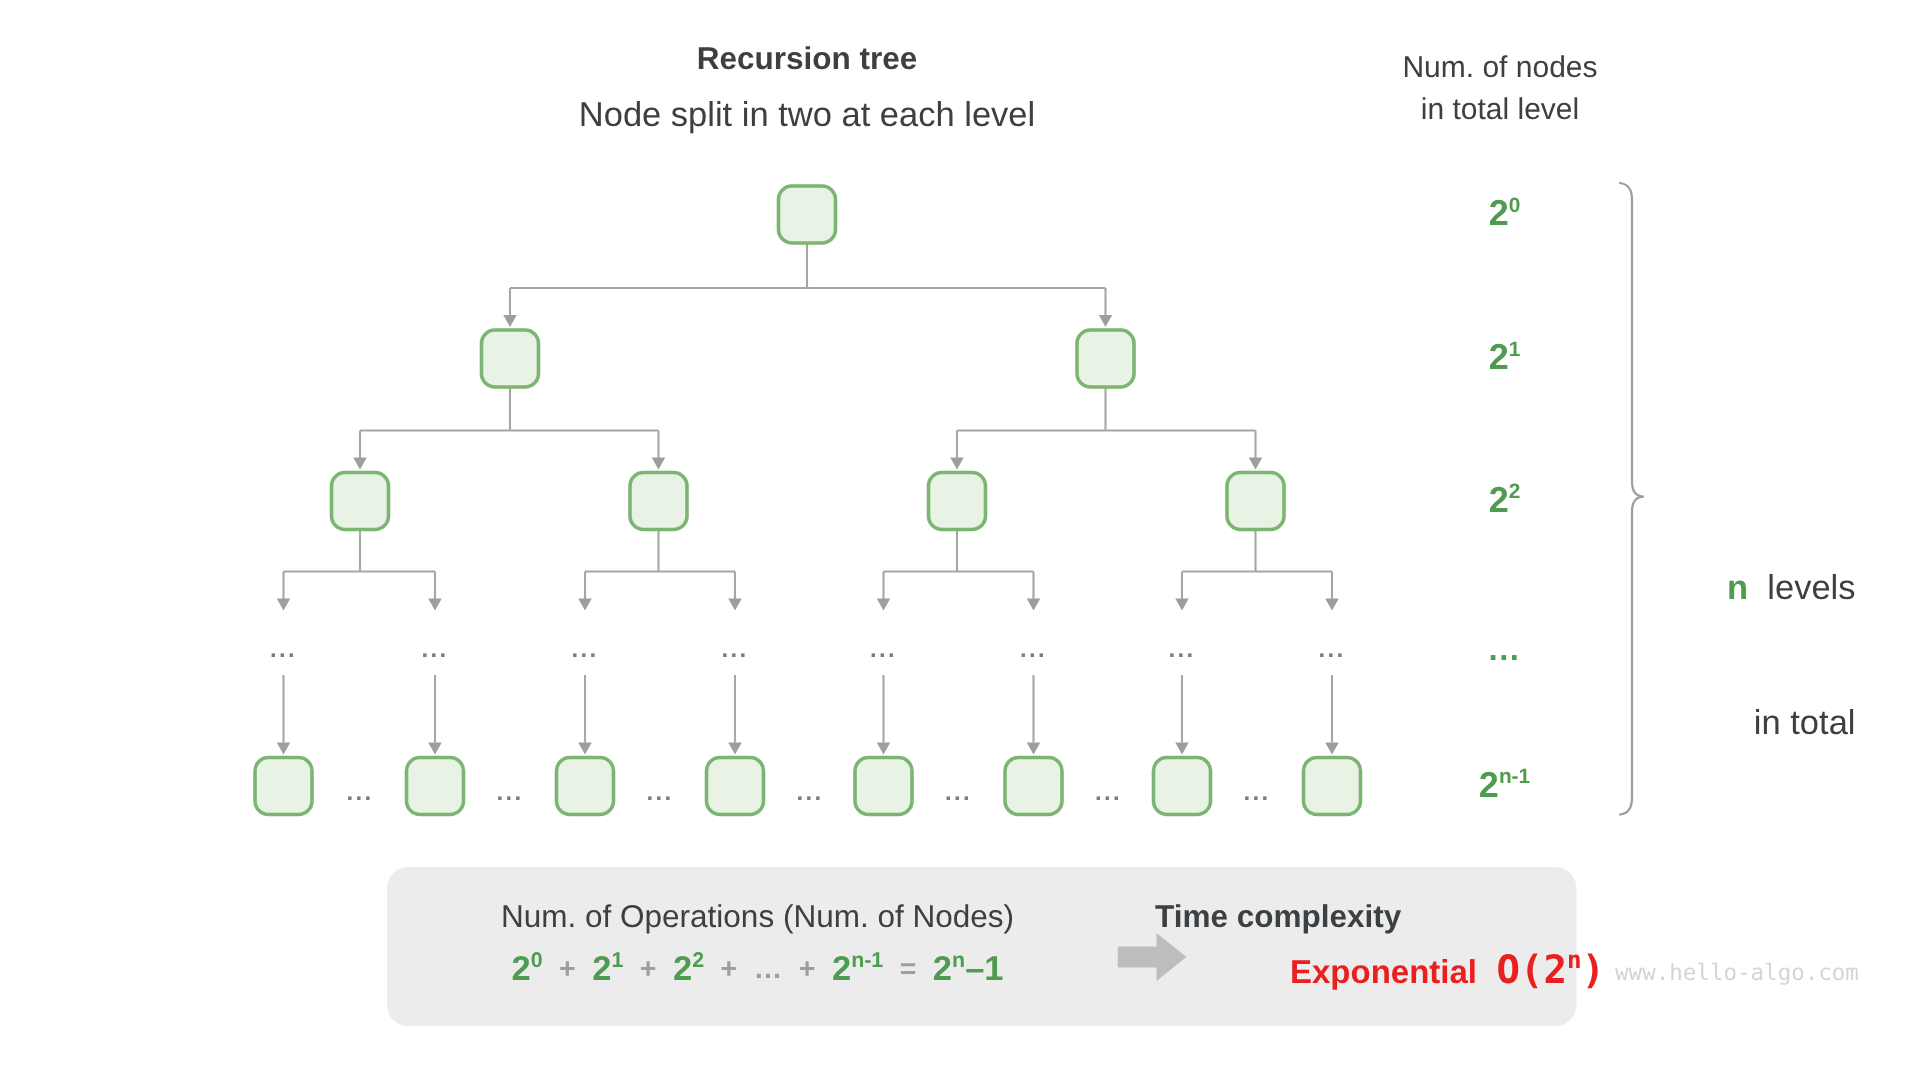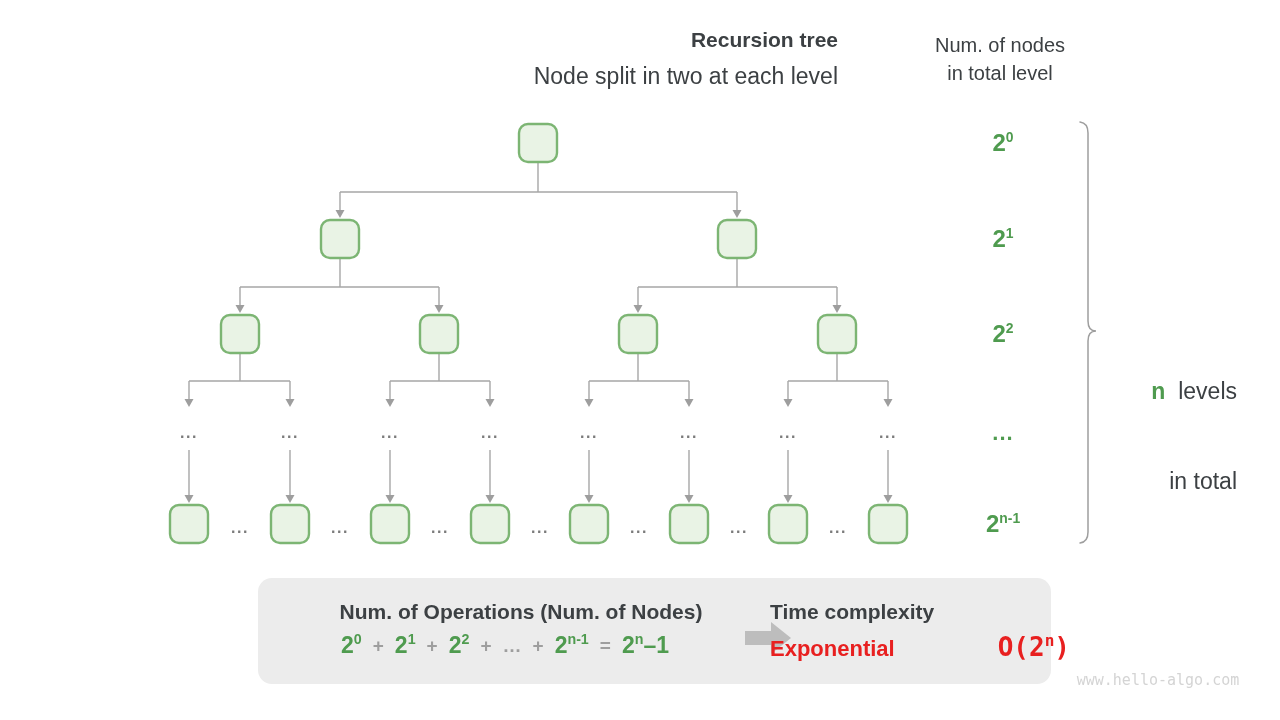--- a/index.html
+++ b/index.html
@@ -6,58 +6,58 @@
     --green:#4f9b4f; --red:#e82020; --dark:#3c4043;
     --node_fill:#e9f3e5; --node_border:#7cb573; --line_gray:#a6a6a6;
     --ellipsis_gray:#7b7b7b; --symbol_gray:#9e9e9e; --box_bg:#ececec;
     --arrow_gray:#bdbdbd; --brace_gray:#9e9e9e; --watermark_gray:#d4d4d4;
   }
   html,body{margin:0;padding:0;}
   body{width:1280px;height:720px;background:#ffffff;overflow:hidden;
        font-family:"Liberation Sans",sans-serif;color:var(--dark);position:relative;}
   .abs{position:absolute;}
   
-  .titles{left:238px;top:28px;width:600px;text-align:right;}
+  .titles{left:238px;top:28px;width:600px;text-align:center;}
   .main-title{font-size:21px;font-weight:bold;}
   .subtitle{font-size:23px;margin-top:11px;}
   .right-header{left:900px;top:31px;width:200px;text-align:center;
                 font-weight:normal;font-size:20px;line-height:28px;}
   
   #tree-svg{left:0;top:0;}
   
   #level-labels{left:958px;top:0;width:90px;text-align:center;}
   .lvl{position:absolute;left:0;right:0;height:28px;line-height:28px;
        color:var(--green);font-weight:bold;font-size:24px;}
   .lvl sup{font-size:0.58em;line-height:0;}
   .lvl.dots{font-size:22px;letter-spacing:1px;}
   
   .brace-label{left:1103px;top:316px;width:134px;text-align:right;
                font-size:23px;line-height:30px;color:var(--dark);white-space:pre;}
   .brace-label .n-green{color:var(--green);font-weight:bold;}
   
   .summary-box{left:258px;top:578px;width:793px;height:106px;
                background:var(--box_bg);border-radius:14px;}
-  .ops-heading{position:absolute;left:16px;top:22px;width:494px;text-align:center;
-               font-size:21px;font-weight:bold;color:var(--dark);}
+  .ops-heading{position:absolute;left:0;top:22px;width:494px;text-align:center;
+               font-size:21px;font-weight:normal;color:var(--dark);}
   #formula{position:absolute;left:0;top:54px;width:494px;display:flex;
            justify-content:center;align-items:baseline;gap:11px;
            font-size:23px;font-weight:bold;}
   .tok sup{font-size:0.62em;line-height:0;}
   .tok-g{color:var(--green);}
   .tok-y{color:var(--symbol_gray);font-size:19px;position:relative;top:-1px;}
   .block-arrow{left:487px;top:42px;width:47px;height:36px;position:absolute;}
   .time-heading{position:absolute;left:512px;top:22px;width:300px;text-align:left;
                 font-size:21px;font-weight:bold;color:var(--dark);}
   .complexity{position:absolute;left:512px;top:54px;width:300px;display:flex;
-              justify-content:space-between;align-items:baseline;gap:13px;
+              justify-content:flex-end;align-items:baseline;gap:13px;
               color:var(--red);font-weight:bold;font-size:22px;}
   .complexity .mono{font-family:"DejaVu Sans Mono",monospace;font-size:26px;}
   .complexity sup{font-size:0.62em;line-height:0;}
   
-  .watermark{left:1070px;top:671px;width:176px;text-align:center;
+  .watermark{left:1070px;top:639px;width:176px;text-align:center;
              font-family:"DejaVu Sans Mono",monospace;font-size:15px;
              color:var(--watermark_gray);}
 </style>
 </head>
 <body>
 
 <div class="abs titles">
   <div class="main-title">Recursion tree</div>
   <div class="subtitle">Node split in two at each level</div>
 </div>

